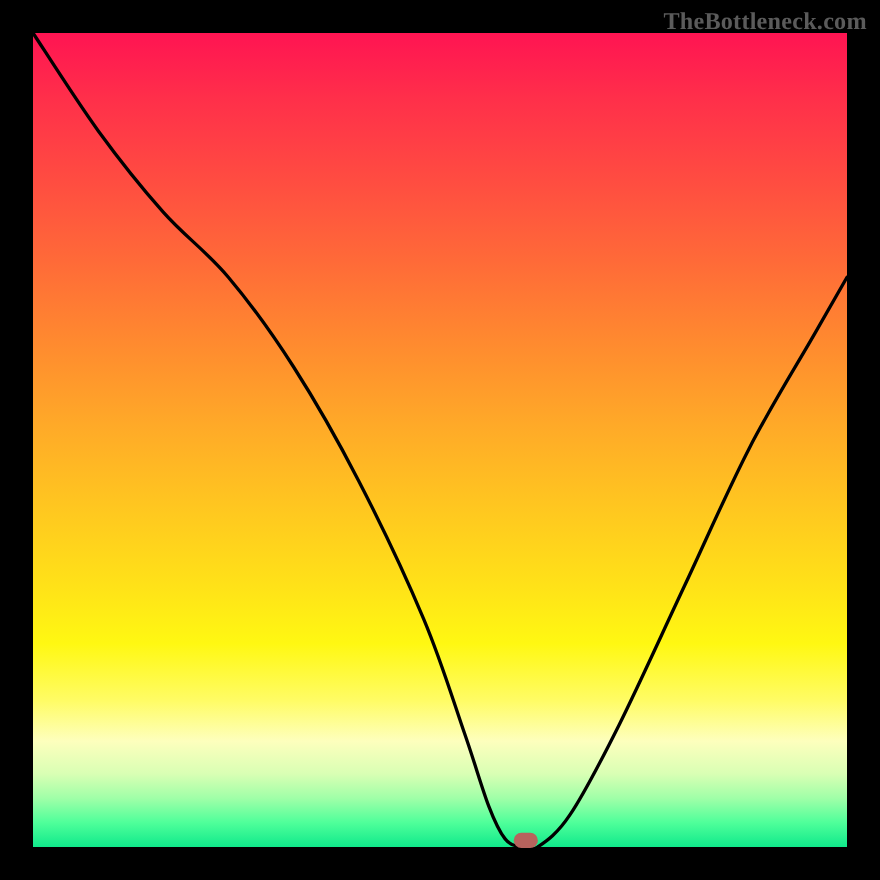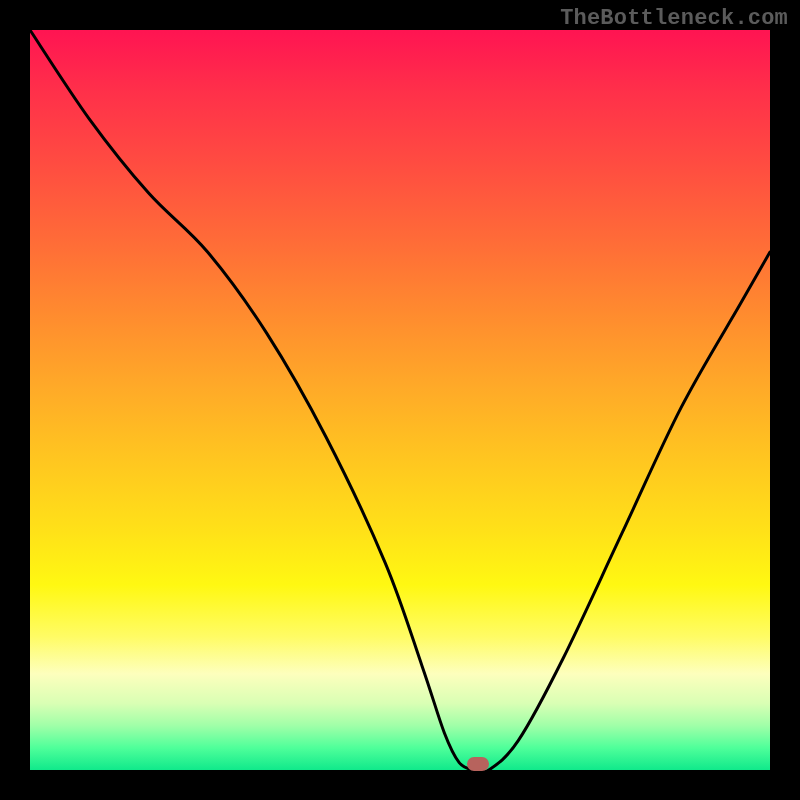--- a/index.html
+++ b/index.html
@@ -38,21 +38,21 @@
       #d9ffb4 91%,
       #a0ffa8 94%,
       #4fff9a 97%,
       #10e98b 100%
     );
   }
   .watermark {
     position: absolute;
     top: 6px;
     right: 12px;
-    font-family: Liberation Mono, monospace;
+    font-family: Liberation Serif, serif;
     font-size: 22px;
     font-weight: 600;
     color: #5b5b5b;
     letter-spacing: 0.2px;
   }
   svg.curve {
     position: absolute;
     left: 0;
     top: 0;
     width: 740px;

